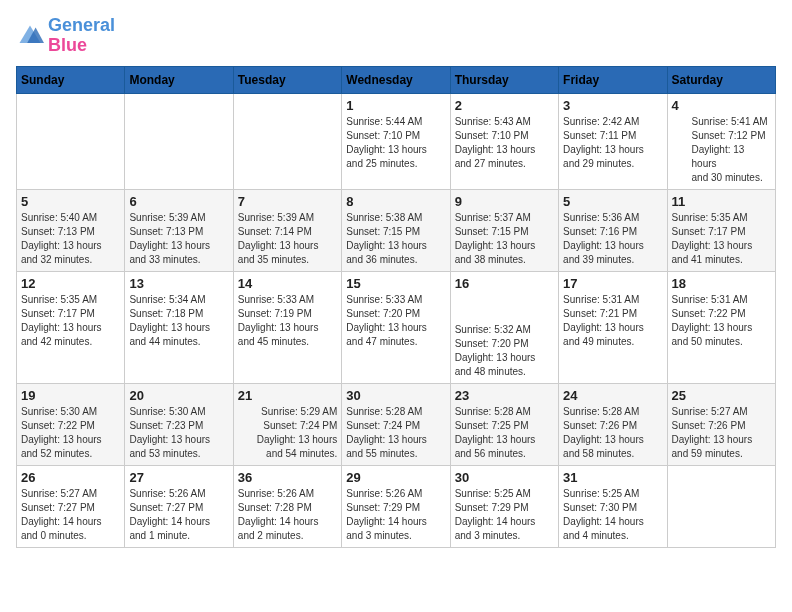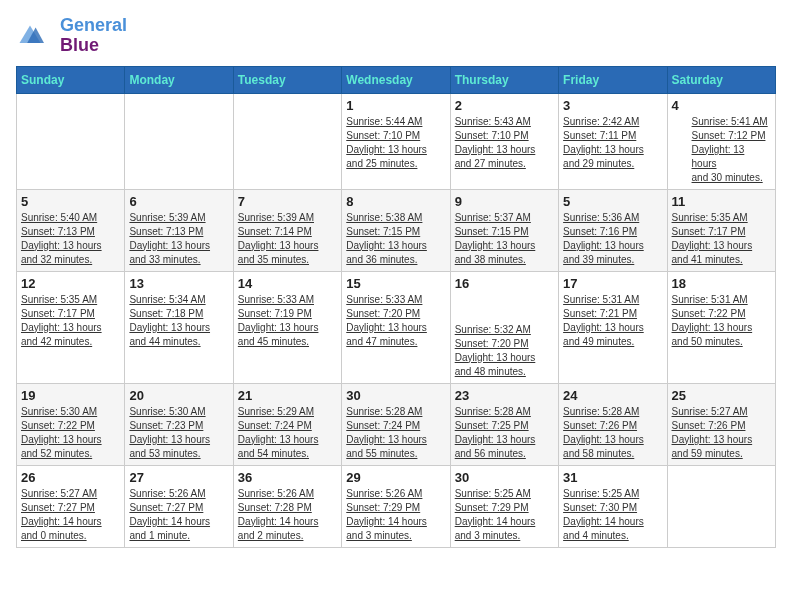--- a/index.html
+++ b/index.html
@@ -12,21 +12,21 @@
     }
     .header {
       display: flex;
       justify-content: space-between;
       align-items: flex-start;
       margin-bottom: 10px;
     }
     .logo {
       display: flex;
       align-items: center;
-      gap: 16px;
+      gap: 4px;
     }
     .logo-text {
       font-size: 18px;
       font-weight: bold;
       color: #1a3a5c;
       line-height: 1.1;
     }
     .logo-text span {
       color: #4a90d9;
     }
@@ -46,21 +46,21 @@
       font-size: 16px;
       color: #333;
     }
     .calendar {
       width: 100%;
       border-collapse: collapse;
       font-size: 10.5px;
     }
     .calendar thead th {
       background: #2a6ab5;
-      color: #5eead4;
+      color: #000000;
       padding: 6px 4px;
       text-align: left;
       font-size: 12px;
       border: 1px solid #1a5a9a;
     }
     .calendar tbody td {
       border: 1px solid #ccc;
       vertical-align: top;
       padding: 4px;
       width: 108px;
@@ -73,38 +73,37 @@
     .day-number {
       font-size: 13px;
       font-weight: bold;
       color: #222;
       margin-bottom: 2px;
     }
     .day-info {
       color: #333;
       font-size: 10px;
       line-height: 1.4;
-      text-decoration: underline;
     }
     .empty {
       background: #fff !important;
     }
   </style>
 </head>
 <body>
 
 <div class="header">
   <div class="logo">
     <svg class="logo-icon" viewBox="0 0 40 40">
       <polygon points="20,5 35,30 5,30" fill="#4a90d9" opacity="0.7"></polygon>
       <polygon points="28,8 40,30 16,30" fill="#2a6ab5" opacity="0.8"></polygon>
     </svg>
     <div class="logo-text">
       <div><span>General</span></div>
-      <div style="color:#701a75;">Blue</div>
+      <div style="color:#ec4899;">Blue</div>
     </div>
   </div>
   <div class="title-block">
     <div class="month-title"></div>
     <div class="subtitle"></div>
   </div>
 </div>
 
 <table class="calendar">
   <thead>
@@ -264,21 +263,21 @@
         </td>
         <td>
           <div class="day-number">20</div>
           <div class="day-info" style="white-space: pre-line;">Sunrise: 5:30 AM
 Sunset: 7:23 PM
 Daylight: 13 hours
 and 53 minutes.</div>
         </td>
         <td>
           <div class="day-number">21</div>
-          <div class="day-info" style="white-space: pre-line;">Sunrise: 5:29 AM
+          <div class="day-info" style="white-space: pre-line; text-align: right;">Sunrise: 5:29 AM
 Sunset: 7:24 PM
 Daylight: 13 hours
 and 54 minutes.</div>
         </td>
         <td>
           <div class="day-number">30</div>
           <div class="day-info" style="white-space: pre-line;">Sunrise: 5:28 AM
 Sunset: 7:24 PM
 Daylight: 13 hours
 and 55 minutes.</div>

